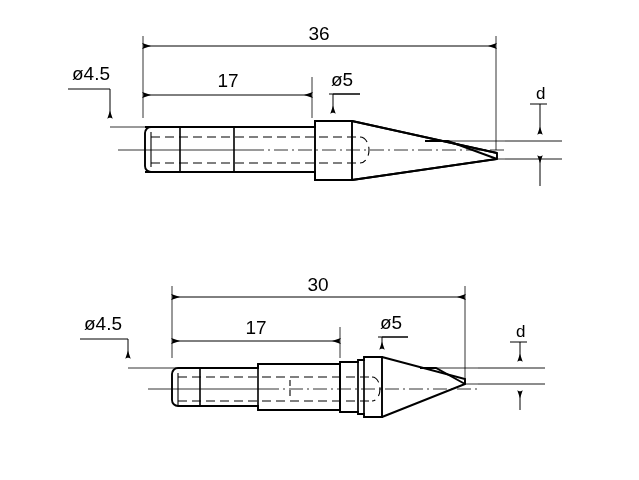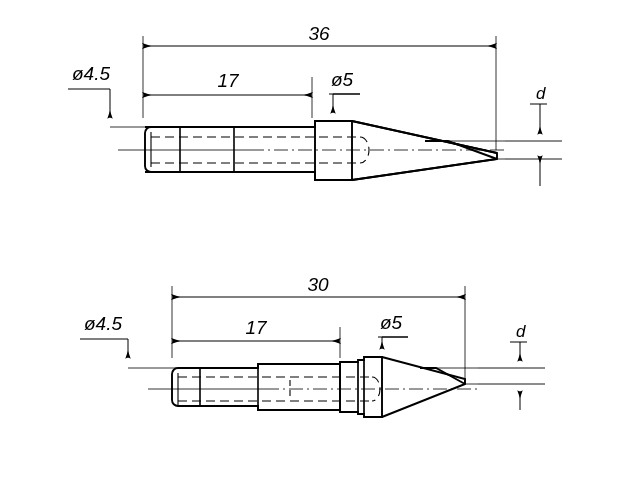--- a/index.html
+++ b/index.html
@@ -9,21 +9,20 @@
   }
   body {
     font-family: "Liberation Sans", sans-serif;
   }
   #drawing-sheet {
     position: relative;
     width: 639px;
     height: 480px;
     background: #fef9c3;
     overflow: hidden;
-    font-style: italic;
   }
   #drawing-svg {
     display: block;
     width: 639px;
     height: 480px;
   }
   .dim-text {
     font-family: "Liberation Sans", sans-serif;
     font-size: 19px;
     fill: #000000;

